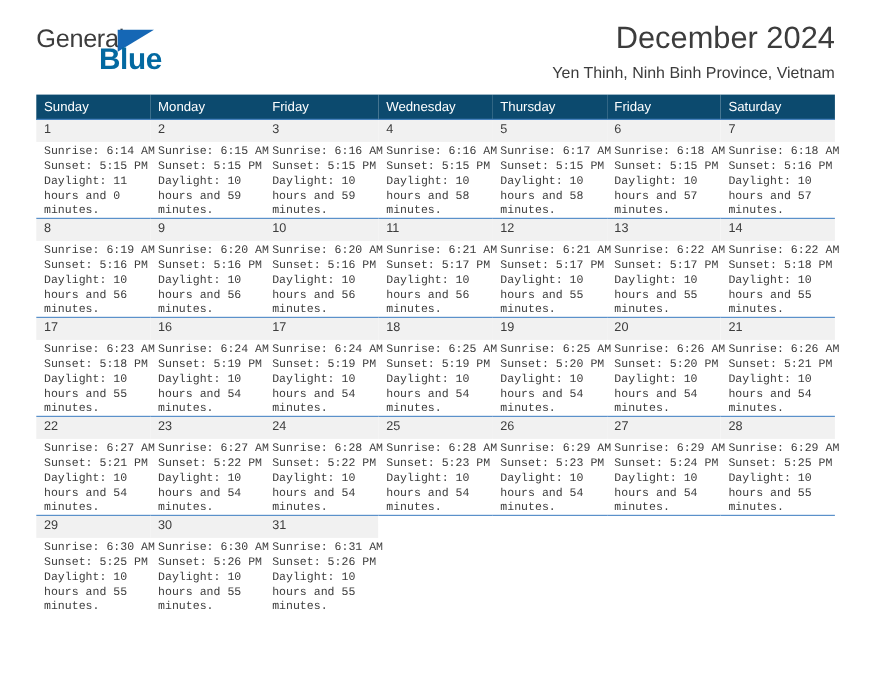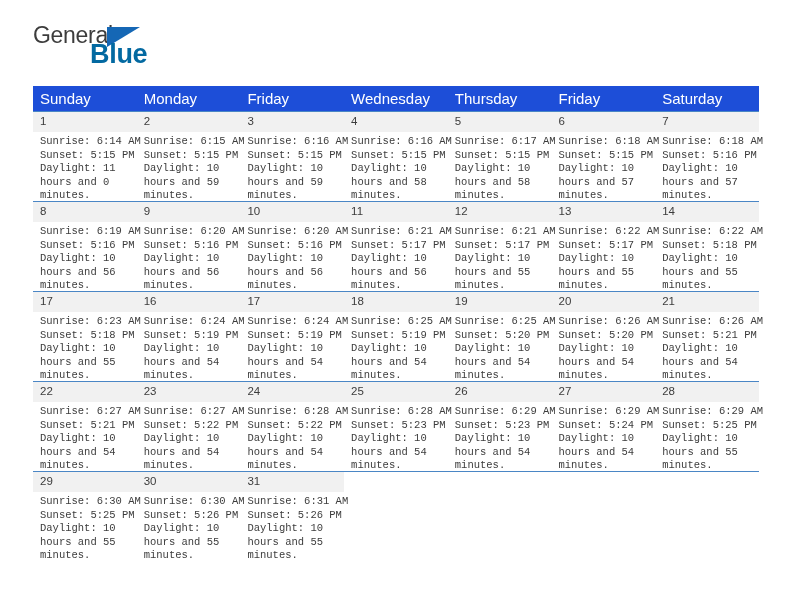--- a/index.html
+++ b/index.html
@@ -84,23 +84,23 @@
     white-space: nowrap;
   }
 
   
   .calendar {
     width: 726px;
     border-collapse: collapse;
     table-layout: fixed;
   }
   .calendar th {
-    background: #1d4ed8;
+    background: #0c4a6e;
     color: #ffffff;
-    font-size: 15px;
+    font-size: 12px;
     font-weight: normal;
     text-align: left;
     padding: 4px 0 4px 7px;
     height: 13px;
     border: none;
   }
   .calendar td {
     vertical-align: top;
     padding: 0;
     border: none;
@@ -144,20 +144,24 @@
 </head>
 <body>
 
 <div class="page">
 
   <div class="masthead">
     <div class="brand">
       <span class="brand-general">General</span>
       <span class="brand-triangle"></span>
       <span class="brand-blue">Blue</span>
+    </div>
+    <div class="titles">
+      <div class="cal-title">December 2024</div>
+      <div class="cal-subtitle">Yen Thinh, Ninh Binh Province, Vietnam</div>
     </div>
   </div>
 
   <table class="calendar">
     <thead>
       <tr>
         <th>Sunday</th>
         <th>Monday</th>
         <th>Friday</th>
         <th>Wednesday</th>

